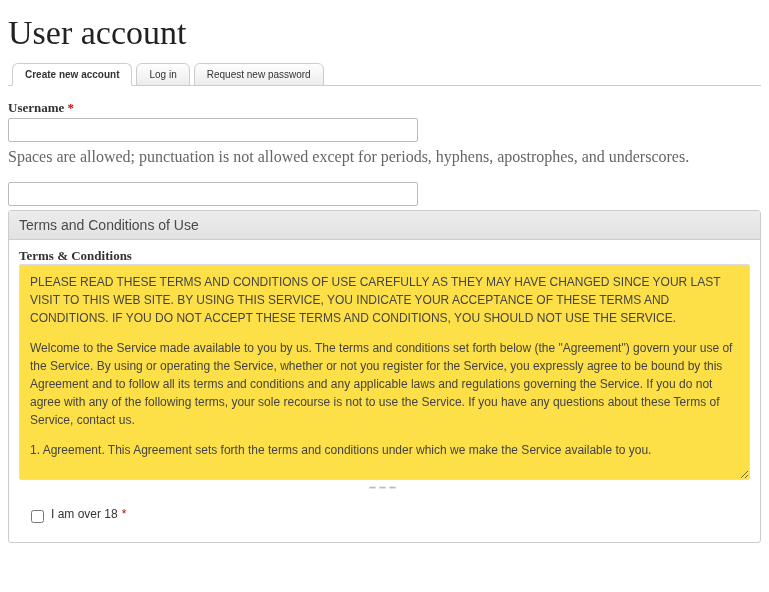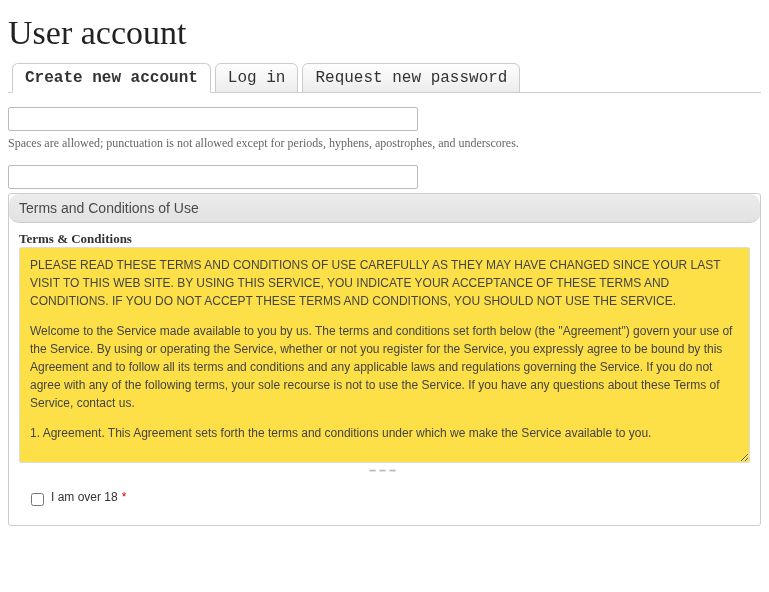--- a/index.html
+++ b/index.html
@@ -18,22 +18,22 @@
     margin: 8px 0 10px 0;
     color: #222;
   }
   .tabs {
     display: flex;
     border-bottom: 1px solid #ccc;
     gap: 4px;
     padding-left: 4px;
   }
   .tab {
-    font-family: Liberation Mono, monospace;
-    font-size: 16px;
+    font-family: Liberation Sans, sans-serif;
+    font-size: 10px;
     padding: 5px 12px;
     border: 1px solid #ccc;
     border-top-left-radius: 6px;
     border-top-right-radius: 6px;
     background: linear-gradient(#fefefe, #ececec);
     cursor: pointer;
     position: relative;
     top: 1px;
     color: #333;
   }
@@ -54,39 +54,38 @@
   .text-input {
     width: 410px;
     height: 24px;
     border: 1px solid #bbb;
     border-radius: 2px;
     padding: 2px 4px;
     font-size: 12px;
   }
   .help {
     font-family: Georgia, serif;
-    font-size: 12px;
+    font-size: 16px;
     color: #666;
     margin: 4px 0 14px 0;
     line-height: 1.35;
   }
   .fieldset {
     border: 1px solid #ccc;
     border-radius: 3px;
     margin: 4px 0 8px 0;
     background: #fff;
   }
   .fieldset-header {
     background: linear-gradient(#ececec, #e2e2e2);
     border-bottom: 1px solid #ccc;
     padding: 6px 10px;
     font-family: Verdana, Arial, sans-serif;
     font-size: 14px;
     color: #4a4a4a;
-    border-radius: 10px;
   }
   .fieldset-body { padding: 8px 10px 10px 10px; }
   .terms-label {
     font-family: Georgia, serif;
     font-weight: bold;
     font-size: 13px;
     margin-bottom: 0;
   }
   .terms-box {
     width: 100%;
@@ -129,20 +128,23 @@
 <h1 class="page-title">User account</h1>
 
 <div class="tabs">
   <div class="tab active">Create new account</div>
   <div class="tab">Log in</div>
   <div class="tab">Request new password</div>
 </div>
 
 <div class="form-area">
 
+  <label class="field-label">
+    <span>Username</span> <span class="req">*</span>
+  </label>
   <input type="text" class="text-input" style="">
   <div class="help">Spaces are allowed; punctuation is not allowed except for periods, hyphens, apostrophes, and underscores.</div>
 
   <input type="text" class="text-input" style="">
 
   <div class="fieldset">
     <div class="fieldset-header">Terms and Conditions of Use</div>
     <div class="fieldset-body">
       <div class="terms-label">Terms &amp; Conditions</div>
       <div class="terms-box">

